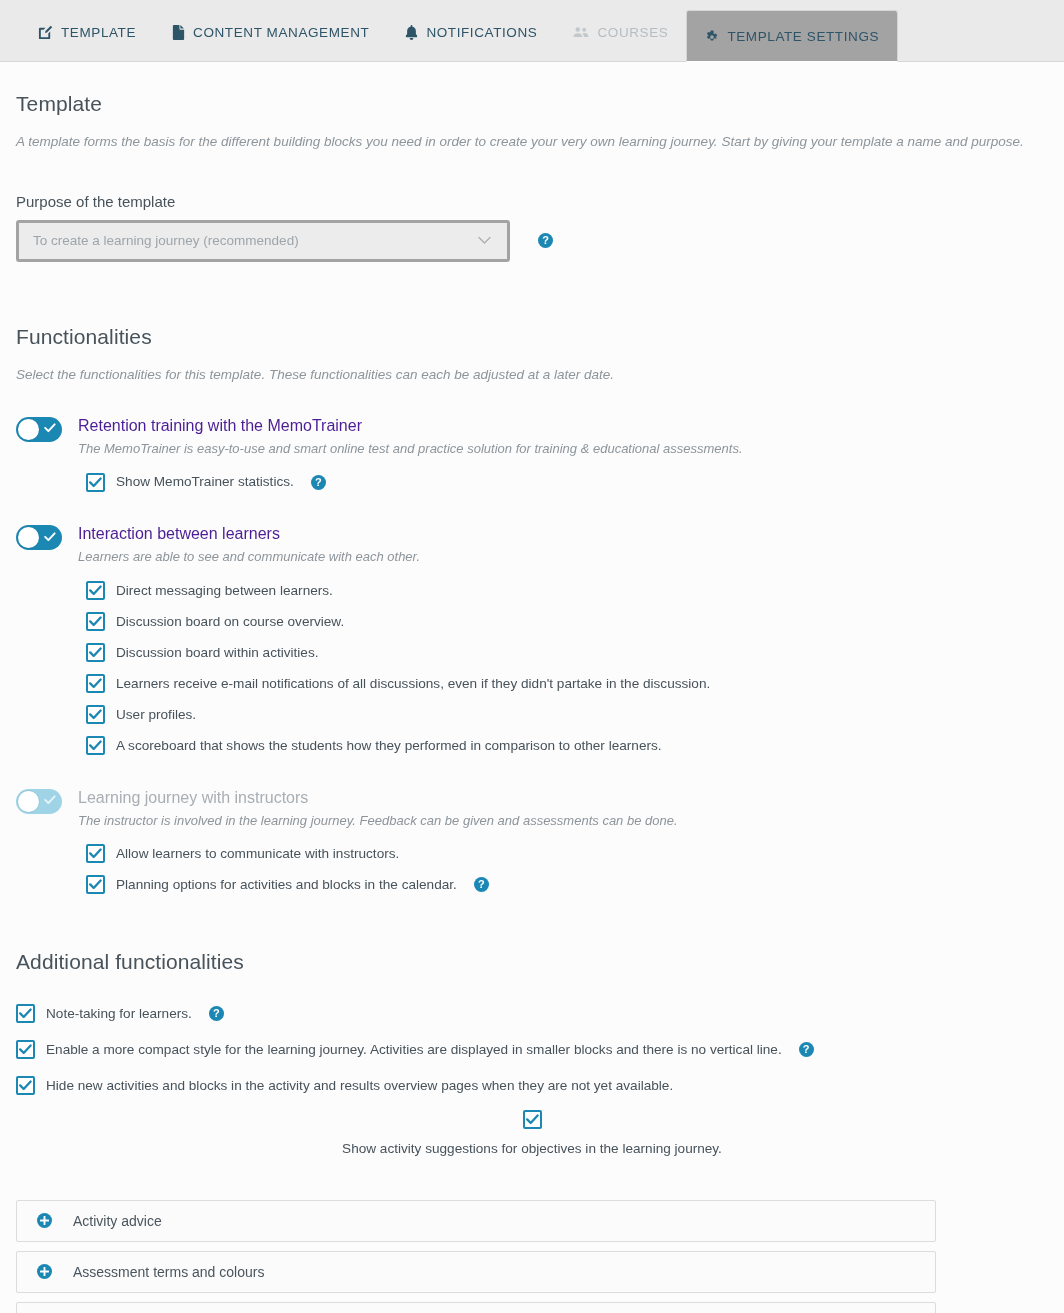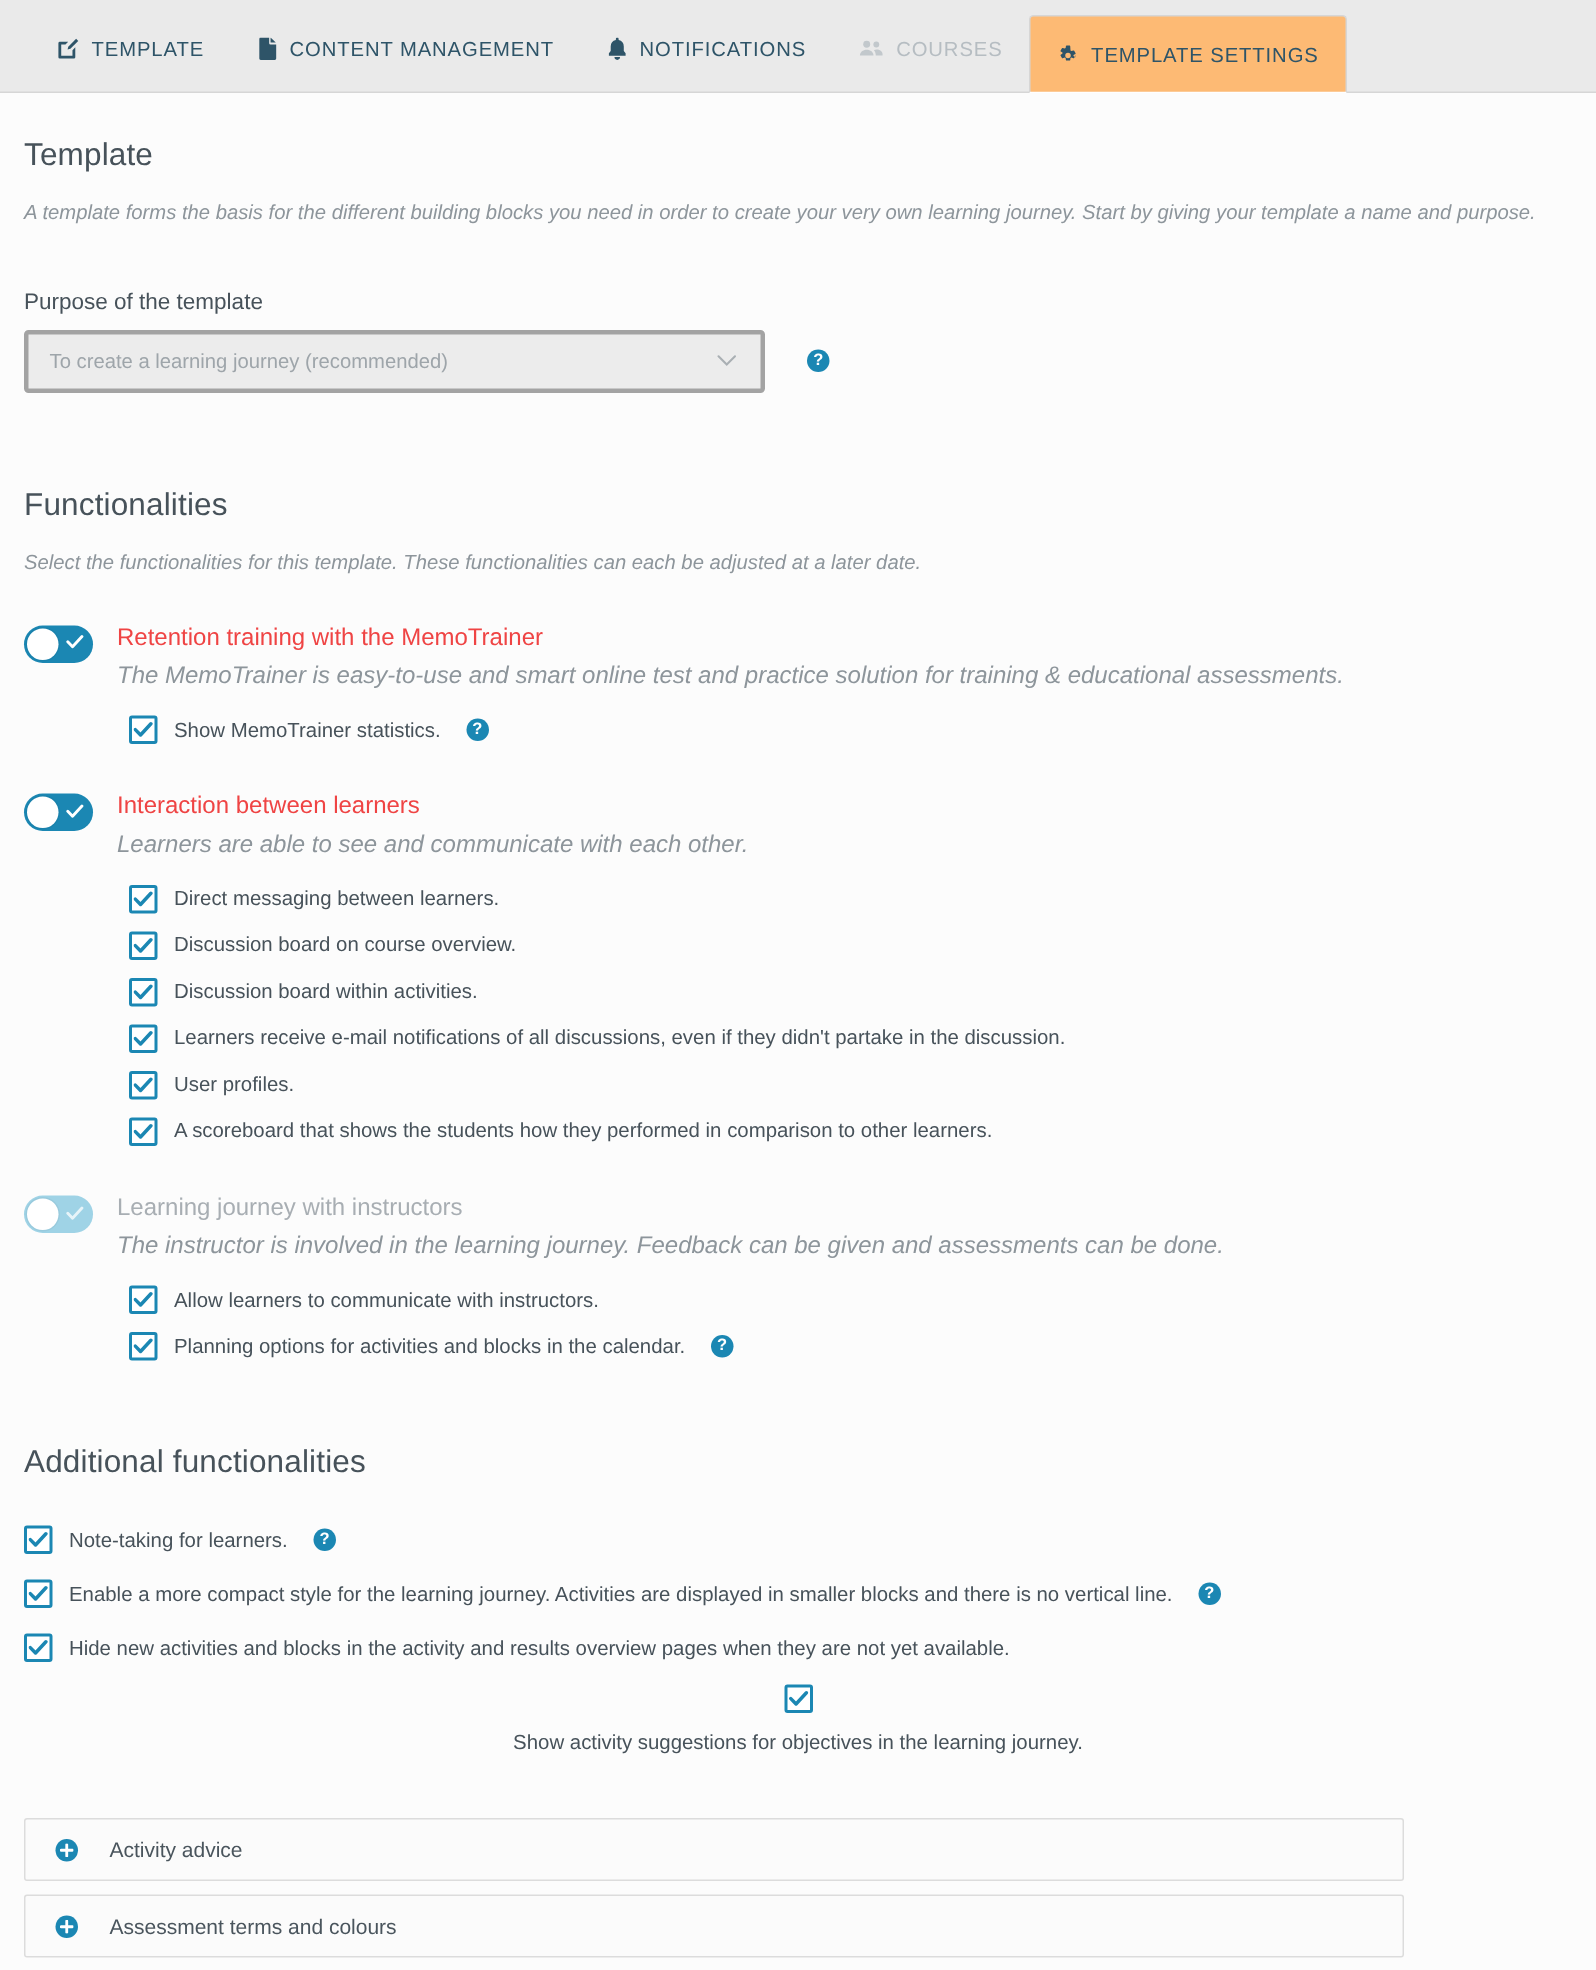--- a/index.html
+++ b/index.html
@@ -37,21 +37,21 @@
     text-transform: uppercase;
     background: transparent;
     border: none;
     position: relative;
     top: -7px;
     cursor: pointer;
     white-space: nowrap;
   }
   .tab.disabled { color: #b6bdc2; cursor: default; }
   .tab.active {
-    background: #fdba74;
+    background: #a3a3a3;
     border: 1px solid #d6d6d6;
     border-bottom: 1px solid #ffffff;
     border-radius: 3px 3px 0 0;
     height: 52px;
     top: 0px;
     margin-bottom: -1px;
     color: #2e5468;
     z-index: 2;
   }
   .tab .ticon { display: inline-flex; align-items: center; }
@@ -118,24 +118,24 @@
     width: 21px; height: 21px; border-radius: 50%;
     background: #fff; position: absolute; left: 2px; top: 2px;
     box-shadow: 0 0 0 1px rgba(0,0,0,0.04);
   }
   .toggle .tcheck {
     position: absolute; right: 6px; top: 50%; transform: translateY(-50%);
     width: 12px; height: 12px;
   }
   .toggle .tcheck svg { display: block; }
   .toggle-texts { padding-top: 0px; }
-  .toggle-title { font-size: 16px; color: #ef4444; line-height: 1.2; }
+  .toggle-title { font-size: 16px; color: #4c1d95; line-height: 1.2; }
   .toggle-title.dim { color: #a8aeb3; }
   .toggle-sub {
-    font-size: 16px; font-style: italic; color: #8d959b;
+    font-size: 13px; font-style: italic; color: #8d959b;
     margin-top: 5px; line-height: 1.4;
   }
 
   
   .cb-list { margin-top: 12px; }
   .cb-list.indented { padding-left: 70px; }
   .cb-row {
     display: flex; align-items: center; gap: 11px;
     min-height: 24px;
     margin-bottom: 7px;

